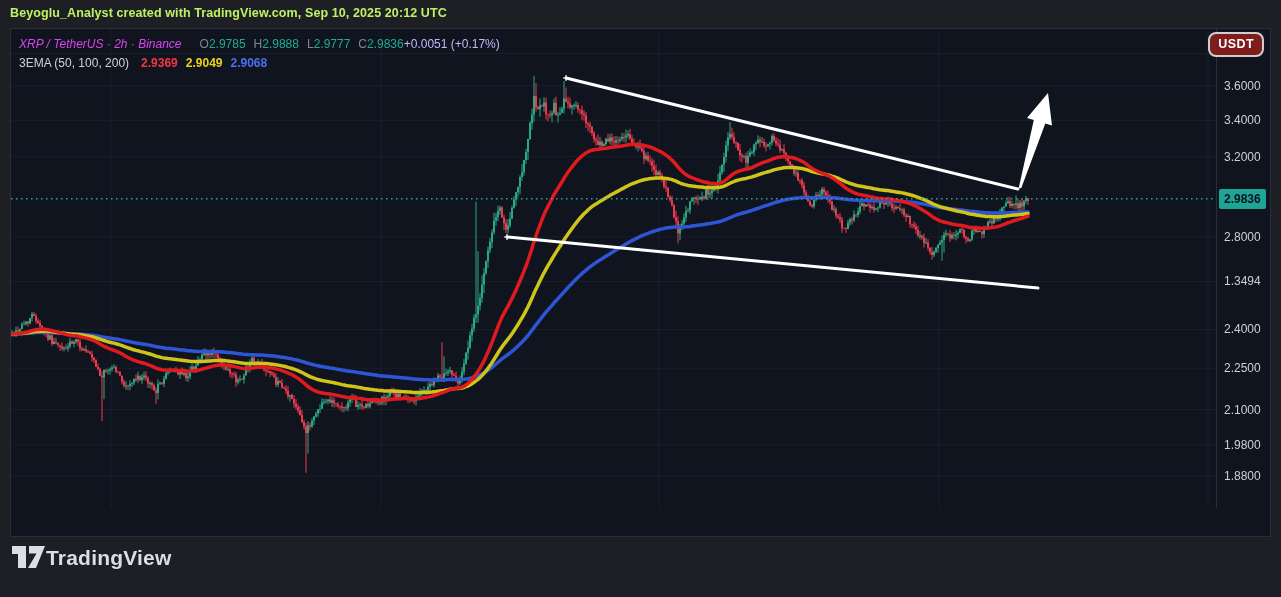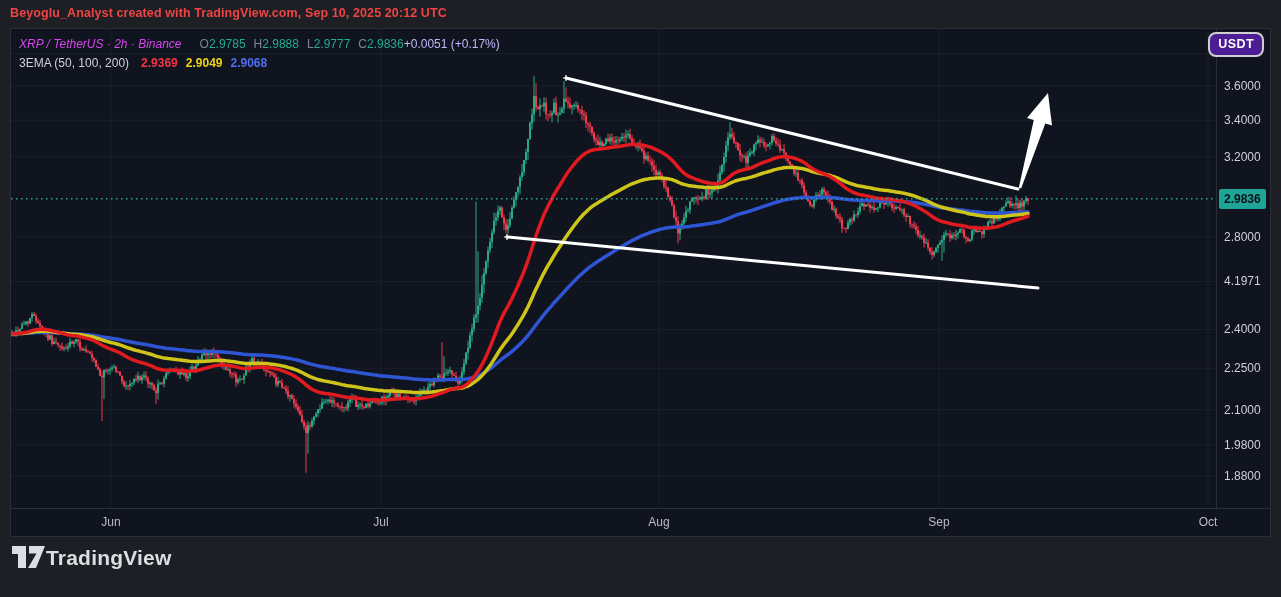--- a/index.html
+++ b/index.html
@@ -4,41 +4,41 @@
 <style>
   html,body{margin:0;padding:0;}
   body{
     width:1281px;height:597px;position:relative;overflow:hidden;
     background:#1d1f24;
     font-family:"Liberation Sans", sans-serif;
     -webkit-font-smoothing:antialiased;
   }
   .caption{
     position:absolute;left:10px;top:6px;
-    color:#ef4444;font-size:12.5px;font-weight:700;letter-spacing:.1px;
+    color:#bef264;font-size:12.5px;font-weight:700;letter-spacing:.1px;
   }
   .widget{
     position:absolute;left:10px;top:28px;width:1259px;height:507px;
     background:#10141f;border:1px solid #2a2e39;
   }
   .plot-svg{position:absolute;left:0;top:0;display:block;}
   .legend{
     position:absolute;left:8px;top:6px;z-index:6;font-size:12px;line-height:18px;
     color:#d1d4dc;white-space:nowrap;
   }
   .legend .row{margin-bottom:1px;}
   .legend .sym{color:#d946ef;margin-right:10px;font-style:italic;}
   .legend .k{color:#7d8795;margin-left:8px;}
   .legend .v{color:#22ab94;}
   .legend .chg{color:#c4b5fd;}
   .legend .ema-name{color:#cfd2da;margin-right:4px;}
   .legend .ema-v{margin-left:8px;font-weight:700;}
   .usdt-badge{
     position:absolute;right:6px;top:3px;z-index:7;
-    background:#4c1d95;border:2px solid #cfcfcf;border-radius:8px;
+    background:#7f1d1d;border:2px solid #cfcfcf;border-radius:8px;
     color:#ffffff;font-size:12.5px;font-weight:700;letter-spacing:.4px;
     padding:3px 8px 4px 8px;
   }
   .price-axis{
     position:absolute;left:1205px;top:0;width:53px;height:479px;
     border-left:1px solid #2a2e39;z-index:4;background:transparent;padding-left:27px;
   }
   .price-tick{
     position:absolute;left:7px;height:16px;line-height:16px;
     color:#ced0d6;font-size:12px;
@@ -110,34 +110,27 @@
     </div>
   </div>
 
   <div class="usdt-badge">USDT</div>
 
   <div class="price-axis" id="price-axis">
       <div class="price-tick" style="top: 49px;">3.6000</div>
       <div class="price-tick" style="top: 83px;">3.4000</div>
       <div class="price-tick" style="top: 120px;">3.2000</div>
       <div class="price-tick" style="top: 200px;">2.8000</div>
-      <div class="price-tick" style="top: 244px;">4.1971</div>
+      <div class="price-tick" style="top: 244px;">1.3494</div>
       <div class="price-tick" style="top: 292px;">2.4000</div>
       <div class="price-tick" style="top: 331px;">2.2500</div>
       <div class="price-tick" style="top: 373px;">2.1000</div>
       <div class="price-tick" style="top: 408px;">1.9800</div>
       <div class="price-tick" style="top: 439px;">1.8800</div>
       <div class="last-badge" style="top: 160px; background: rgb(31, 165, 149); color: rgb(11, 18, 30);">2.9836</div>
-    </div>
-  <div class="time-axis" id="time-axis">
-      <div class="month-label" style="left: 100px;">Jun</div>
-      <div class="month-label" style="left: 370px;">Jul</div>
-      <div class="month-label" style="left: 648px;">Aug</div>
-      <div class="month-label" style="left: 928px;">Sep</div>
-      <div class="month-label" style="left: 1197px;">Oct</div>
     </div>
 </div>
 
 <div class="watermark">
   <svg width="34" height="25" viewBox="0 0 34 25">
     <path d="M0,1 h14 v22 h-8 v-14 h-6 z" fill="#dcdee3"></path>
     <path d="M17,1 h16 l-9,22 h-8 l8.5,-14.5 h-7.5 z" fill="#dcdee3"></path>
   </svg>
   <span class="brand">TradingView</span>
 </div>

